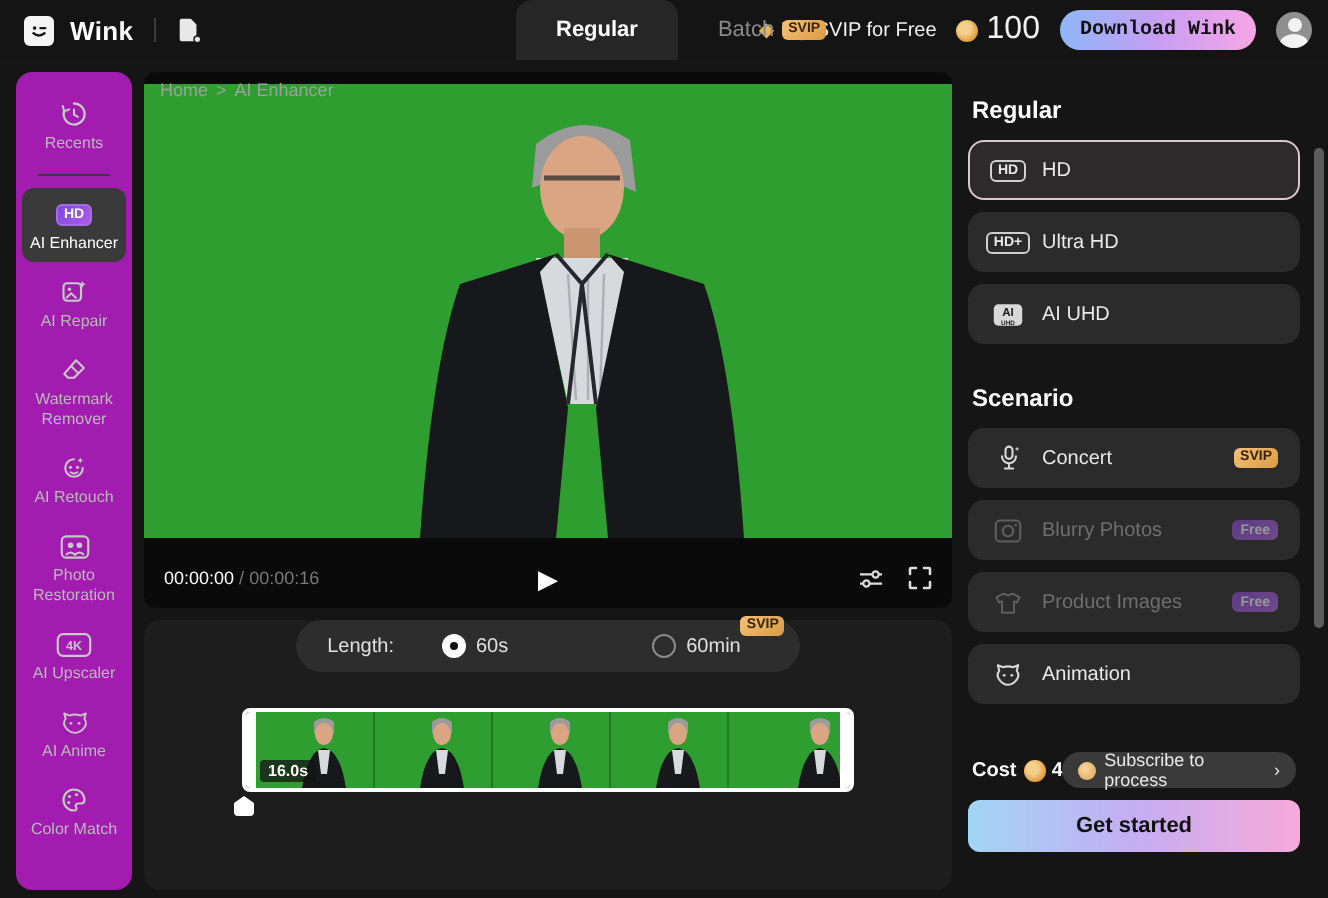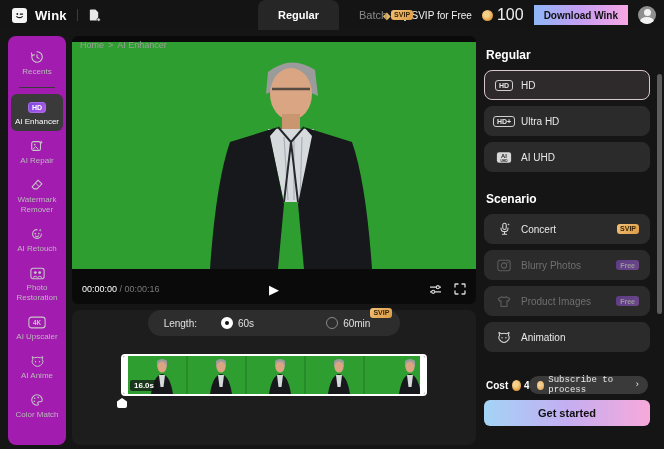--- a/index.html
+++ b/index.html
@@ -16,21 +16,21 @@
   .doc-icon svg { display:block; }
   .tb-tabs { position:absolute; left:258px; top:0; height:30px; display:flex; align-items:flex-end; }
   .tab { height:30px; padding:0 20px; display:flex; align-items:center; gap:4px; font-size:11px; color:#8a8a8a; }
   .tab.active { background:#262626; border-radius:8px 8px 0 0; color:#fff; font-weight:bold; }
   .badge-svip { background:linear-gradient(135deg,#f2c178,#dc9b44); color:#3a2505; font-size:7px; font-weight:bold; padding:1px 3px; border-radius:3px; line-height:1.2; }
   .tb-right { margin-left:auto; display:flex; align-items:center; gap:10px; padding-right:8px; }
   .try-svip { display:flex; align-items:center; gap:4px; font-size:10px; color:#f0f0f0; cursor:pointer; }
   .gem { color:#e8b45a; font-size:10px; }
   .credits { display:flex; align-items:center; gap:4px; font-size:16px; color:#f0f0f0; }
   .coin { width:11px; height:11px; border-radius:50%; background:radial-gradient(circle at 40% 40%, #f5d08a 30%, #e09a3e 70%); display:inline-block; }
-  .dl-btn { border:none; cursor:pointer; height:20px; padding:0 10px; border-radius:0; font-size:10px; font-weight:bold; color:#101010; background:linear-gradient(90deg,#8fb6f7,#c79ef2,#f7a6e4); font-family:Liberation Sans, sans-serif;text-align:right; }
+  .dl-btn { border:none; cursor:pointer; height:20px; padding:0 10px; border-radius:10px; font-size:10px; font-weight:bold; color:#101010; background:linear-gradient(90deg,#8fb6f7,#c79ef2,#f7a6e4); font-family:Liberation Mono, monospace;text-align:right; }
   .avatar { width:18px; height:18px; border-radius:50%; background:#8f8f8f; position:relative; overflow:hidden; cursor:pointer; }
   .avatar::before { content:""; position:absolute; left:5.5px; top:3px; width:7px; height:7px; border-radius:50%; background:#f2f2f2; }
   .avatar::after { content:""; position:absolute; left:2px; top:11px; width:14px; height:9px; border-radius:50%; background:#f2f2f2; }
 
   
   .content { flex:1; display:flex; padding:6px 14px 4px 8px; gap:6px; position:relative; }
 
   
   .sidebar { width:58px; background:#a21caf; border-radius:8px; display:flex; flex-direction:column; align-items:center; padding:8px 0 4px; gap:2px; flex:0 0 58px; }
   .side-item { width:52px; border-radius:6px; display:flex; flex-direction:column; align-items:center; padding:5px 1px 4px; cursor:pointer; color:#b9b9b9; }
@@ -80,21 +80,21 @@
   .card.disabled .badge-free { opacity:.5; }
   .card .c-lbl { flex:0 0 auto; }
   .card .spacer { flex:1; }
   .badge-free { background:linear-gradient(135deg,#8d4de0,#b264e8); color:#fff; font-size:7px; font-weight:bold; padding:1.5px 4px; border-radius:3px; }
   .badge-outline { font-size:7px; font-weight:bold; color:#e8e8e8; border:1.2px solid #cfcfcf; border-radius:3px; padding:1px 3px; }
   .c-ico { display:flex; align-items:center; justify-content:center; width:18px; }
   .c-ico svg { display:block; }
   .cost-row { display:flex; align-items:center; margin:6px 2px 6px 2px; }
   .cost-lbl { font-size:10px; font-weight:bold; color:#fff; margin-right:4px; }
   .cost-val { font-size:10px; font-weight:bold; color:#fff; margin-left:3px; }
-  .subscribe { margin-left:auto; background:#3a3a3a; border-radius:10px; height:18px; display:flex; align-items:center; gap:4px; padding:0 8px; font-size:9px; color:#e8e8e8; cursor:pointer;font-family:Liberation Mono, monospace; }
+  .subscribe { margin-left:auto; background:#3a3a3a; border-radius:10px; height:18px; display:flex; align-items:center; gap:4px; padding:0 8px; font-size:9px; color:#e8e8e8; cursor:pointer; }
   .subscribe .gem2 { width:9px; height:9px; border-radius:50%; background:radial-gradient(circle at 40% 40%, #f5d9a0, #dfa250); }
   .get-started { border:none; cursor:pointer; height:26px; border-radius:6px; font-size:11px; font-weight:bold; color:#101010; background:linear-gradient(90deg,#a3d4f5,#c4aef2,#f7a9da); font-family:"Liberation Sans", sans-serif; }
 
   
   .scrollbar { position:absolute; right:2px; top:40px; bottom:8px; width:5px; }
   .scroll-thumb { position:absolute; top:4px; width:5px; height:240px; border-radius:3px; background:#5c5c5c; cursor:grab; }
 </style>
 </head>
 <body>
 

